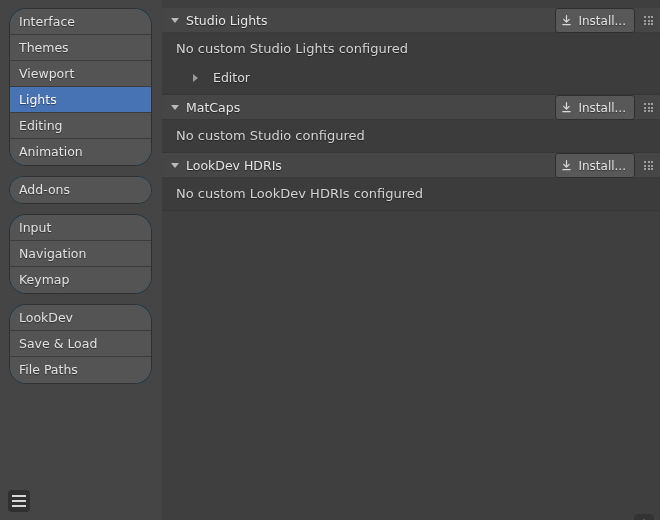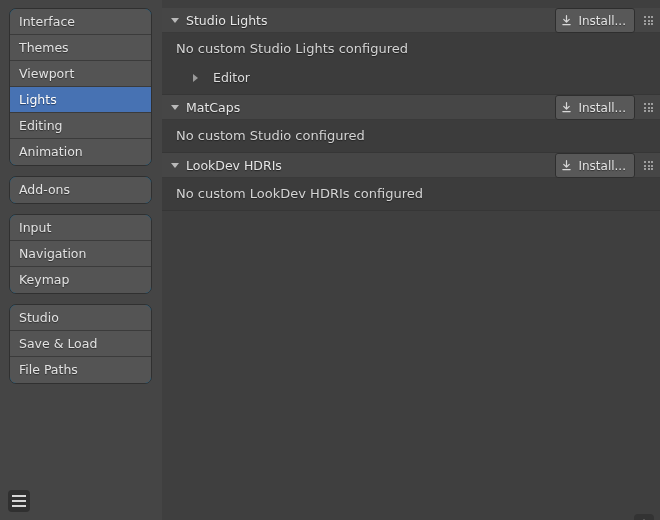--- a/index.html
+++ b/index.html
@@ -24,21 +24,21 @@
     position: absolute;
     left: 0; top: 0;
     width: 162px;
     height: 520px;
     background: #454545;
   }
 
   .nav-group {
     margin: 0 10px 10px 9px;
     border: 1px solid #303030;
-    border-radius: 7px;
+    border-radius: 17px;
     overflow: hidden;
     background: #0369a1;
   }
   .nav-group.first { margin-top: 8px; }
 
   .nav-item {
     height: 26px;
     line-height: 26px;
     padding-left: 9px;
     font-size: 12.5px;
@@ -239,21 +239,21 @@
       <div class="nav-item">Add-ons</div>
     </div>
 
     <div class="nav-group">
       <div class="nav-item">Input</div>
       <div class="nav-item">Navigation</div>
       <div class="nav-item">Keymap</div>
     </div>
 
     <div class="nav-group">
-      <div class="nav-item">Studio</div>
+      <div class="nav-item">LookDev</div>
       <div class="nav-item">Save &amp; Load</div>
       <div class="nav-item">File Paths</div>
     </div>
 
     <div id="hamburger-button">
       <i></i>
       <i></i>
       <i></i>
     </div>
   </div>

